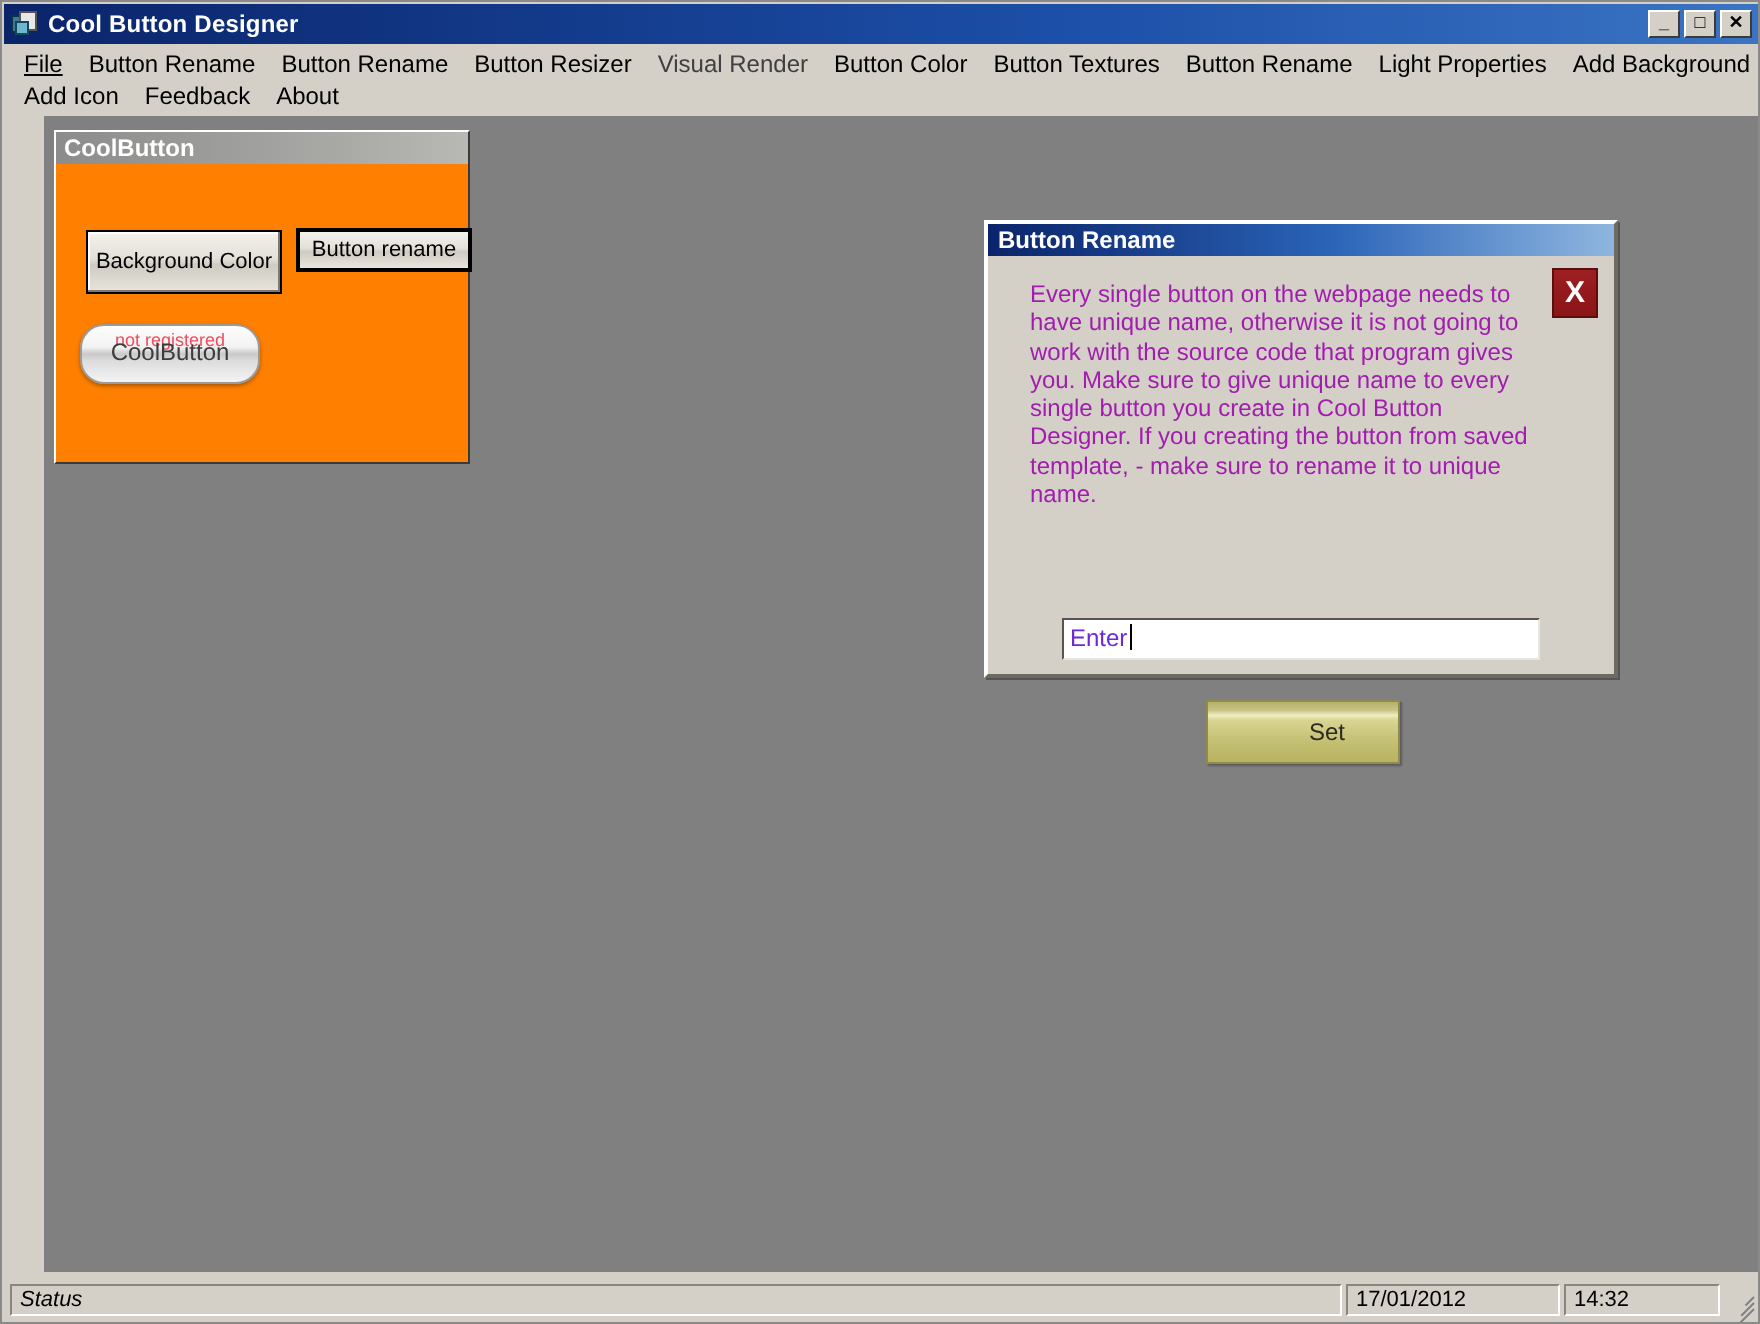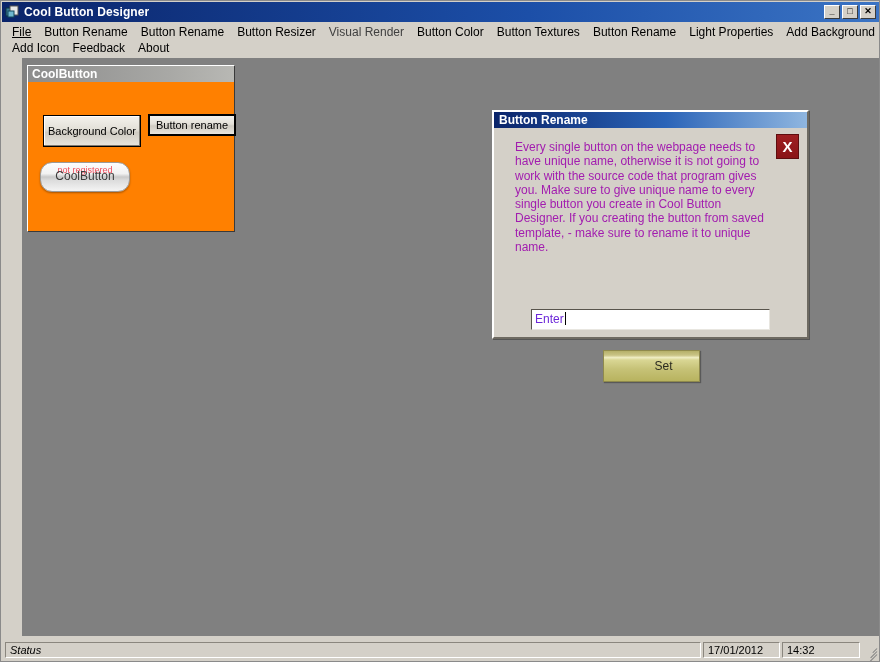--- a/index.html
+++ b/index.html
@@ -335,21 +335,21 @@
     border-bottom: 1px solid #ffffff;
     font-size: 11px;
     color: #000;
     line-height: 14px;
     padding-left: 4px;
     box-sizing: border-box;
     white-space: nowrap;
     overflow: hidden;
   }
   #status-pane-main { flex: 1 1 auto; font-style: italic; }
-  #status-pane-date { width: 77px; flex: 0 0 auto; }
+  #status-pane-date { width: 107px; flex: 0 0 auto; }
   #status-pane-time { width: 78px; flex: 0 0 auto; }
   .grip {
     width: 16px; height: 16px;
     flex: 0 0 auto;
     position: relative;
   }
   .grip i {
     position: absolute;
     right: 1px;
     height: 1px;

